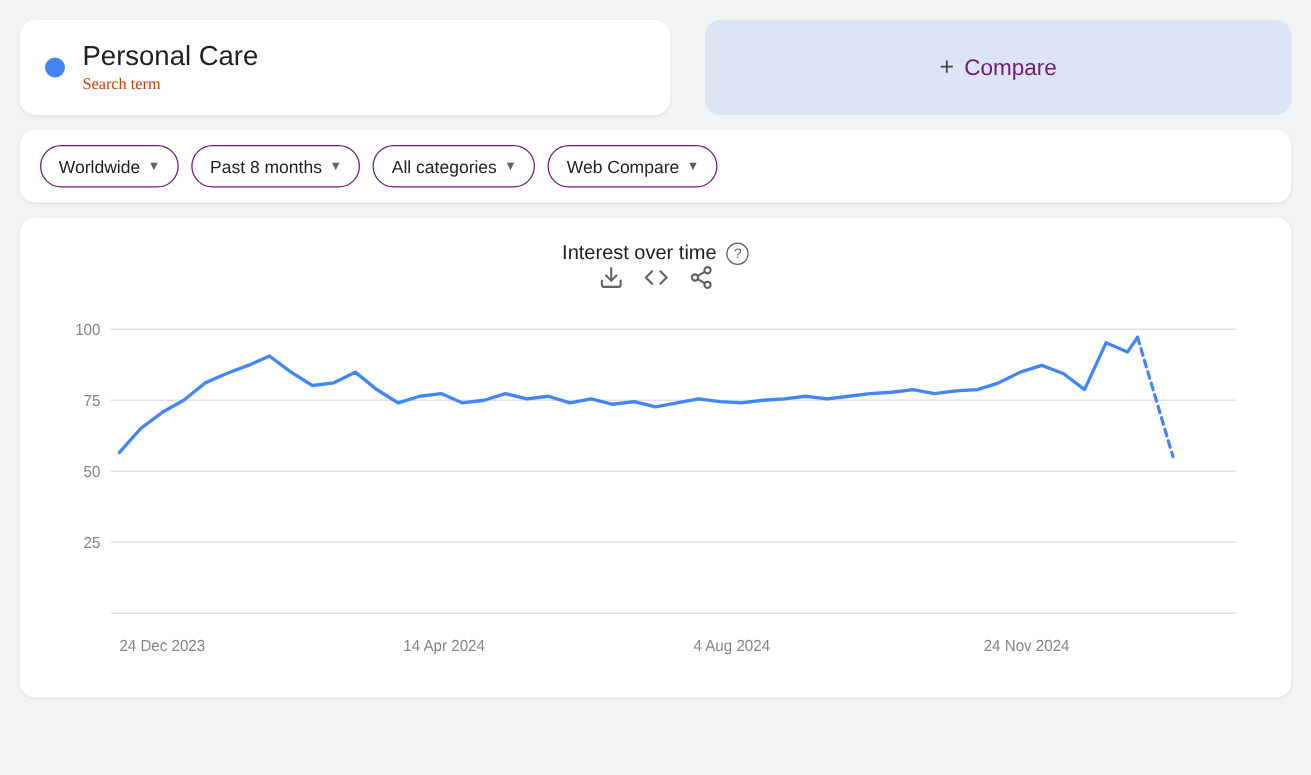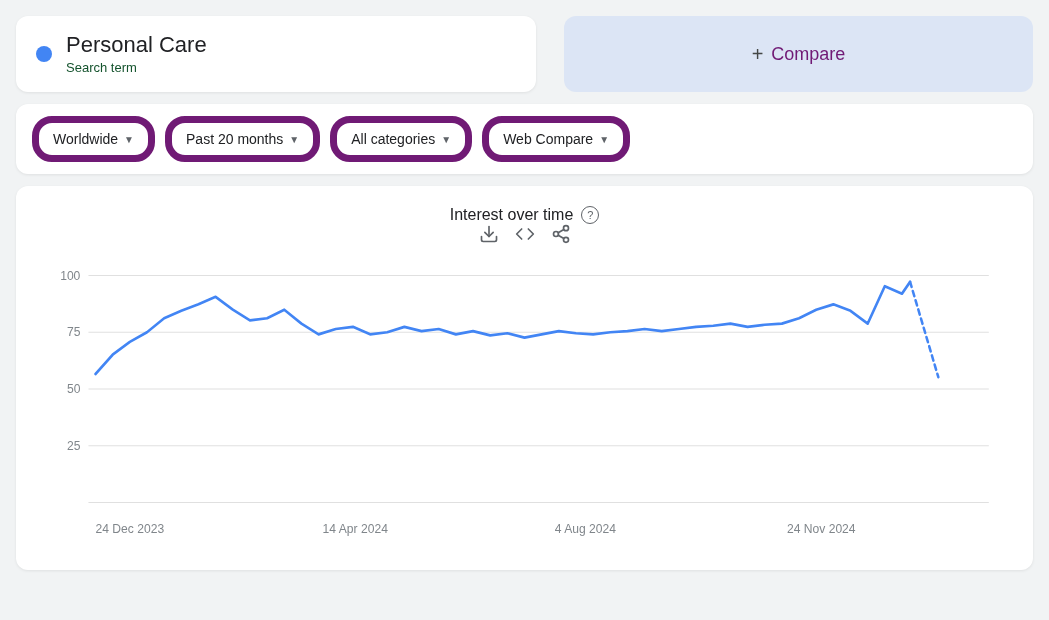--- a/index.html
+++ b/index.html
@@ -39,21 +39,22 @@
 
     .search-term-text h2 {
       font-size: 22px;
       font-weight: 500;
       color: #202124;
       line-height: 1.2;
     }
 
     .search-term-text span {
       font-size: 13px;
-      color: #14532d;
+      color: #c2410c;
+      font-family: Liberation Serif, serif;
     }
 
     .compare-card {
       background: #dce5f5;
       border-radius: 12px;
       flex: 1;
       display: flex;
       align-items: center;
       justify-content: center;
       cursor: pointer;
@@ -79,21 +80,21 @@
       display: flex;
       gap: 10px;
       margin-bottom: 12px;
       box-shadow: 0 1px 3px rgba(0,0,0,0.08);
     }
 
     .filter-btn {
       display: flex;
       align-items: center;
       gap: 6px;
-      border: 7px solid #701a75;
+      border: 1px solid #701a75;
       border-radius: 20px;
       padding: 8px 14px;
       font-size: 14px;
       color: #202124;
       background: #fff;
       cursor: pointer;
       white-space: nowrap;
     }
 
     .filter-btn .chevron {
@@ -187,21 +188,21 @@
   </div>
 
 </div>
 
 <div class="filters-row">
   <button class="filter-btn">
     <span>Worldwide</span>
     <span class="chevron">▼</span>
   </button>
   <button class="filter-btn">
-    <span>Past 20 months</span>
+    <span>Past 8 months</span>
     <span class="chevron">▼</span>
   </button>
   <button class="filter-btn">
     <span>All categories</span>
     <span class="chevron">▼</span>
   </button>
   <button class="filter-btn">
     <span>Web Compare</span>
     <span class="chevron">▼</span>
   </button>

